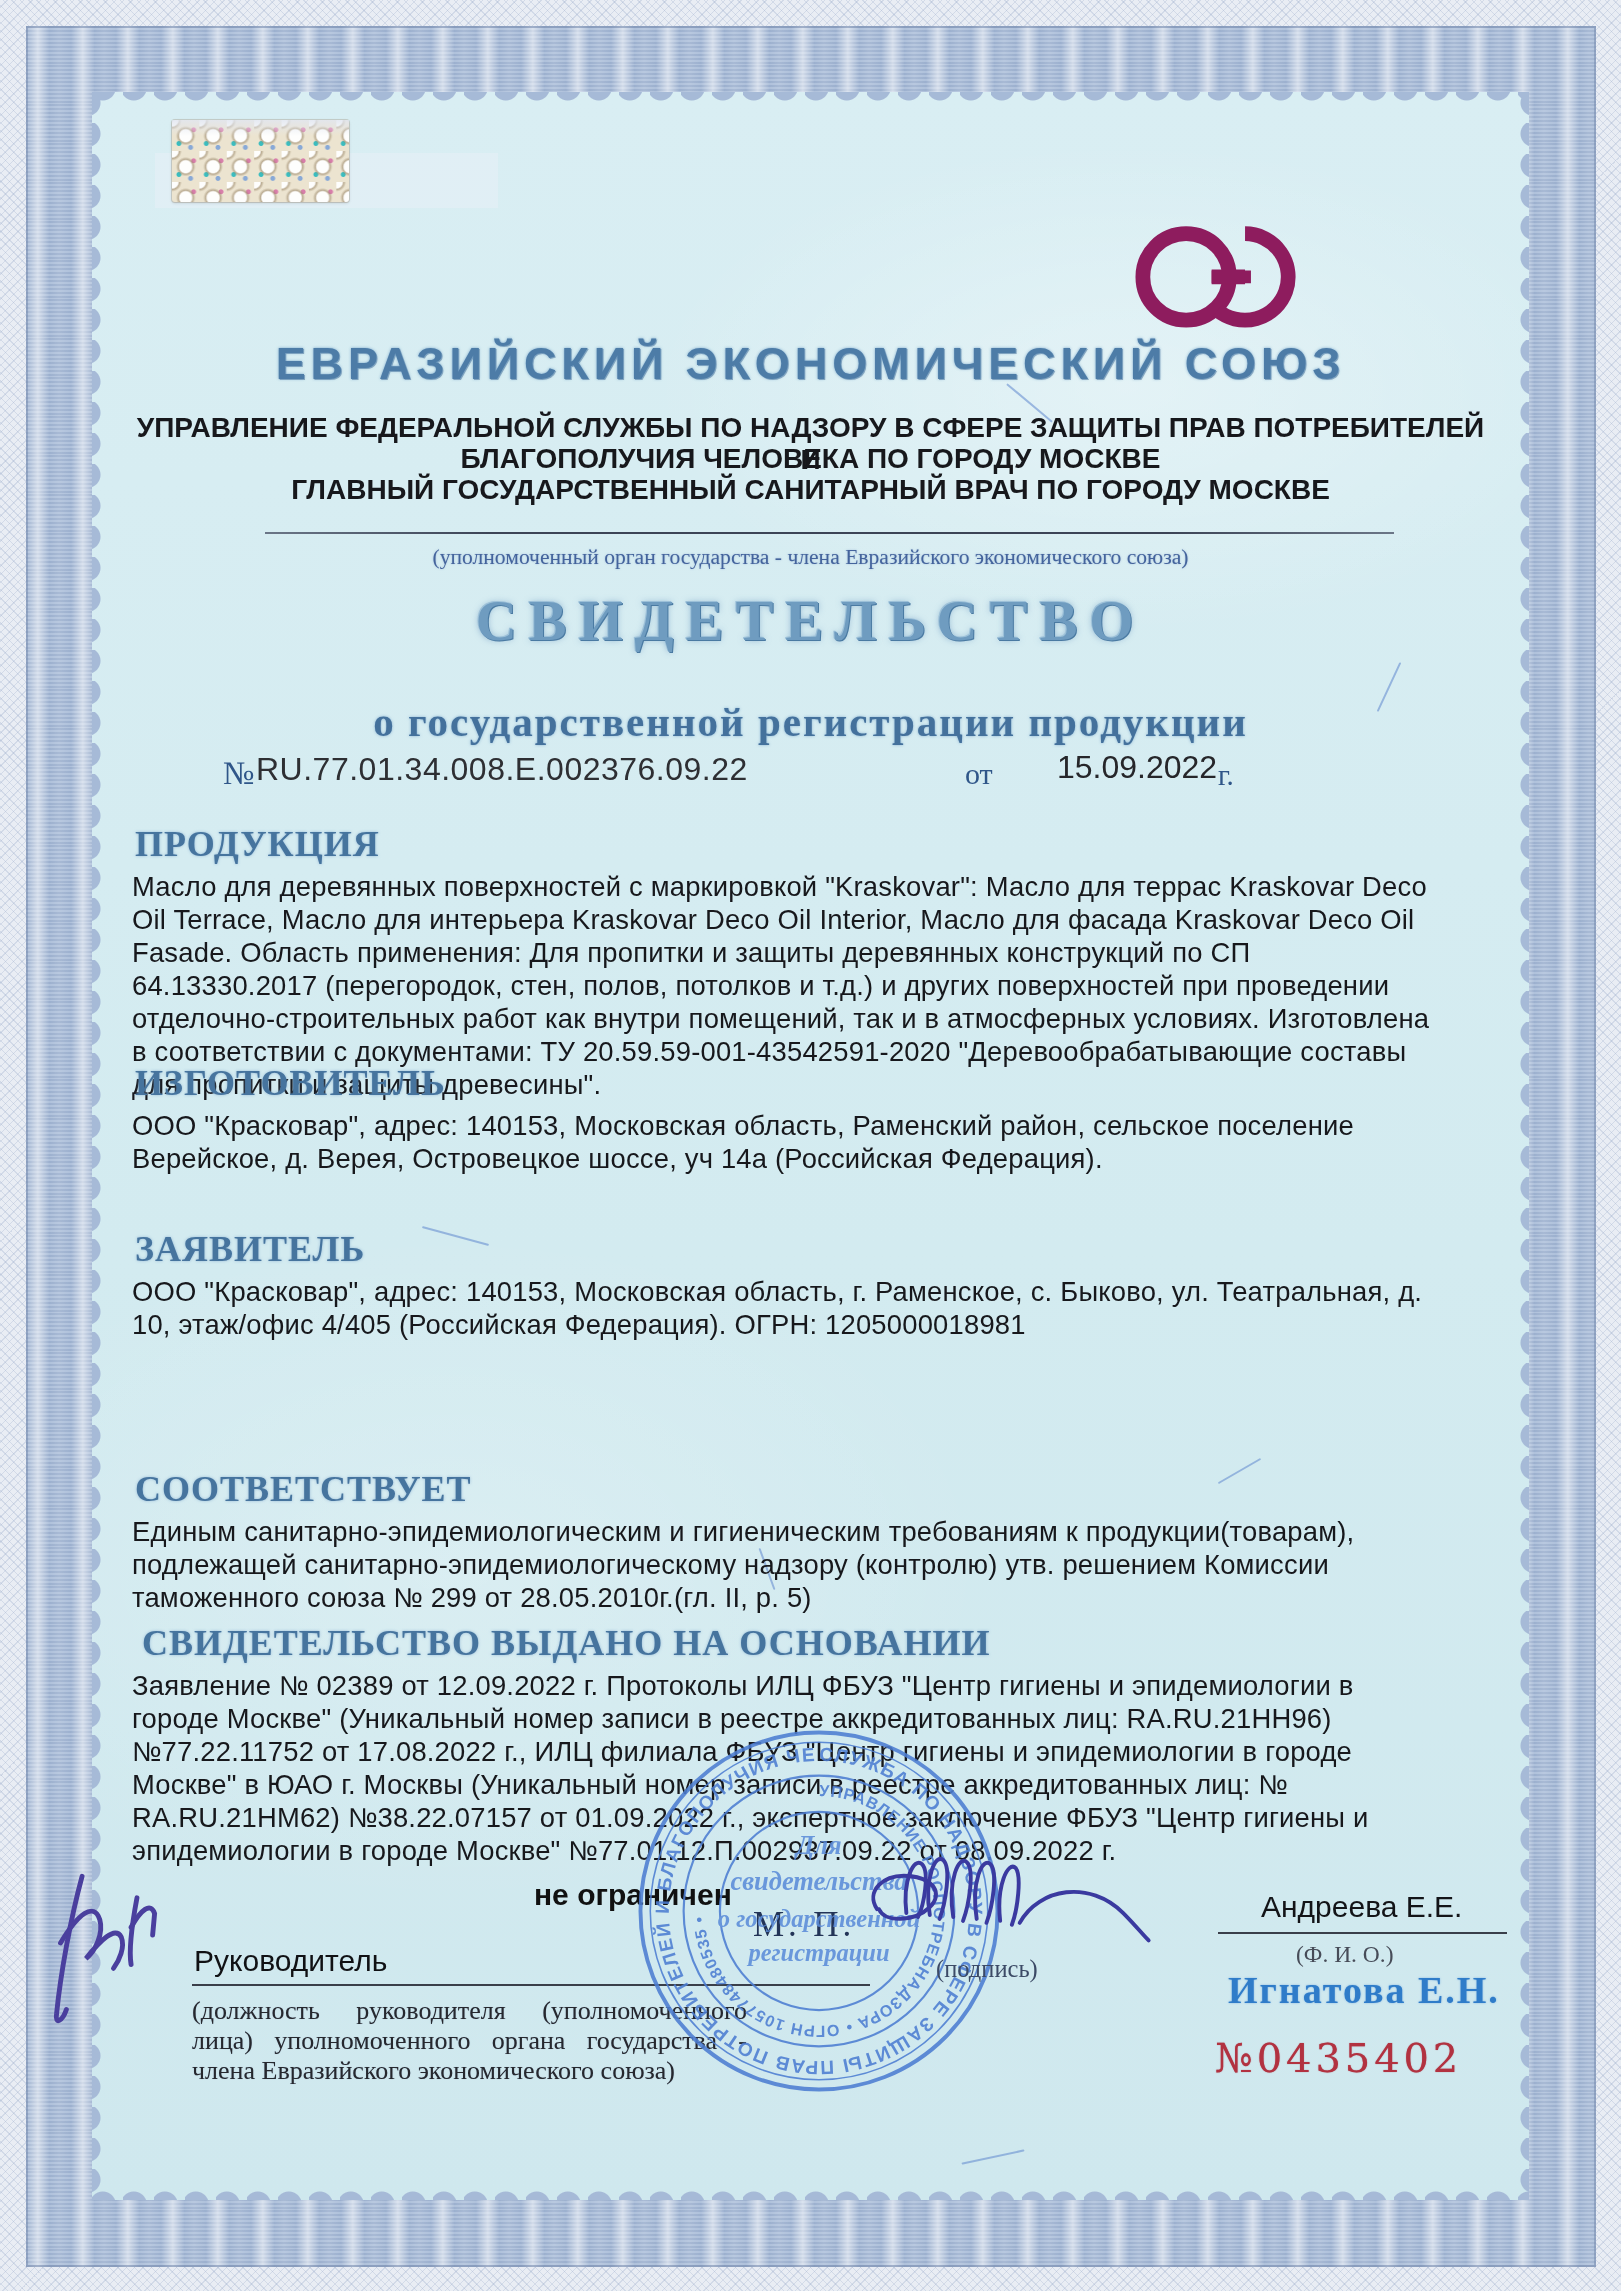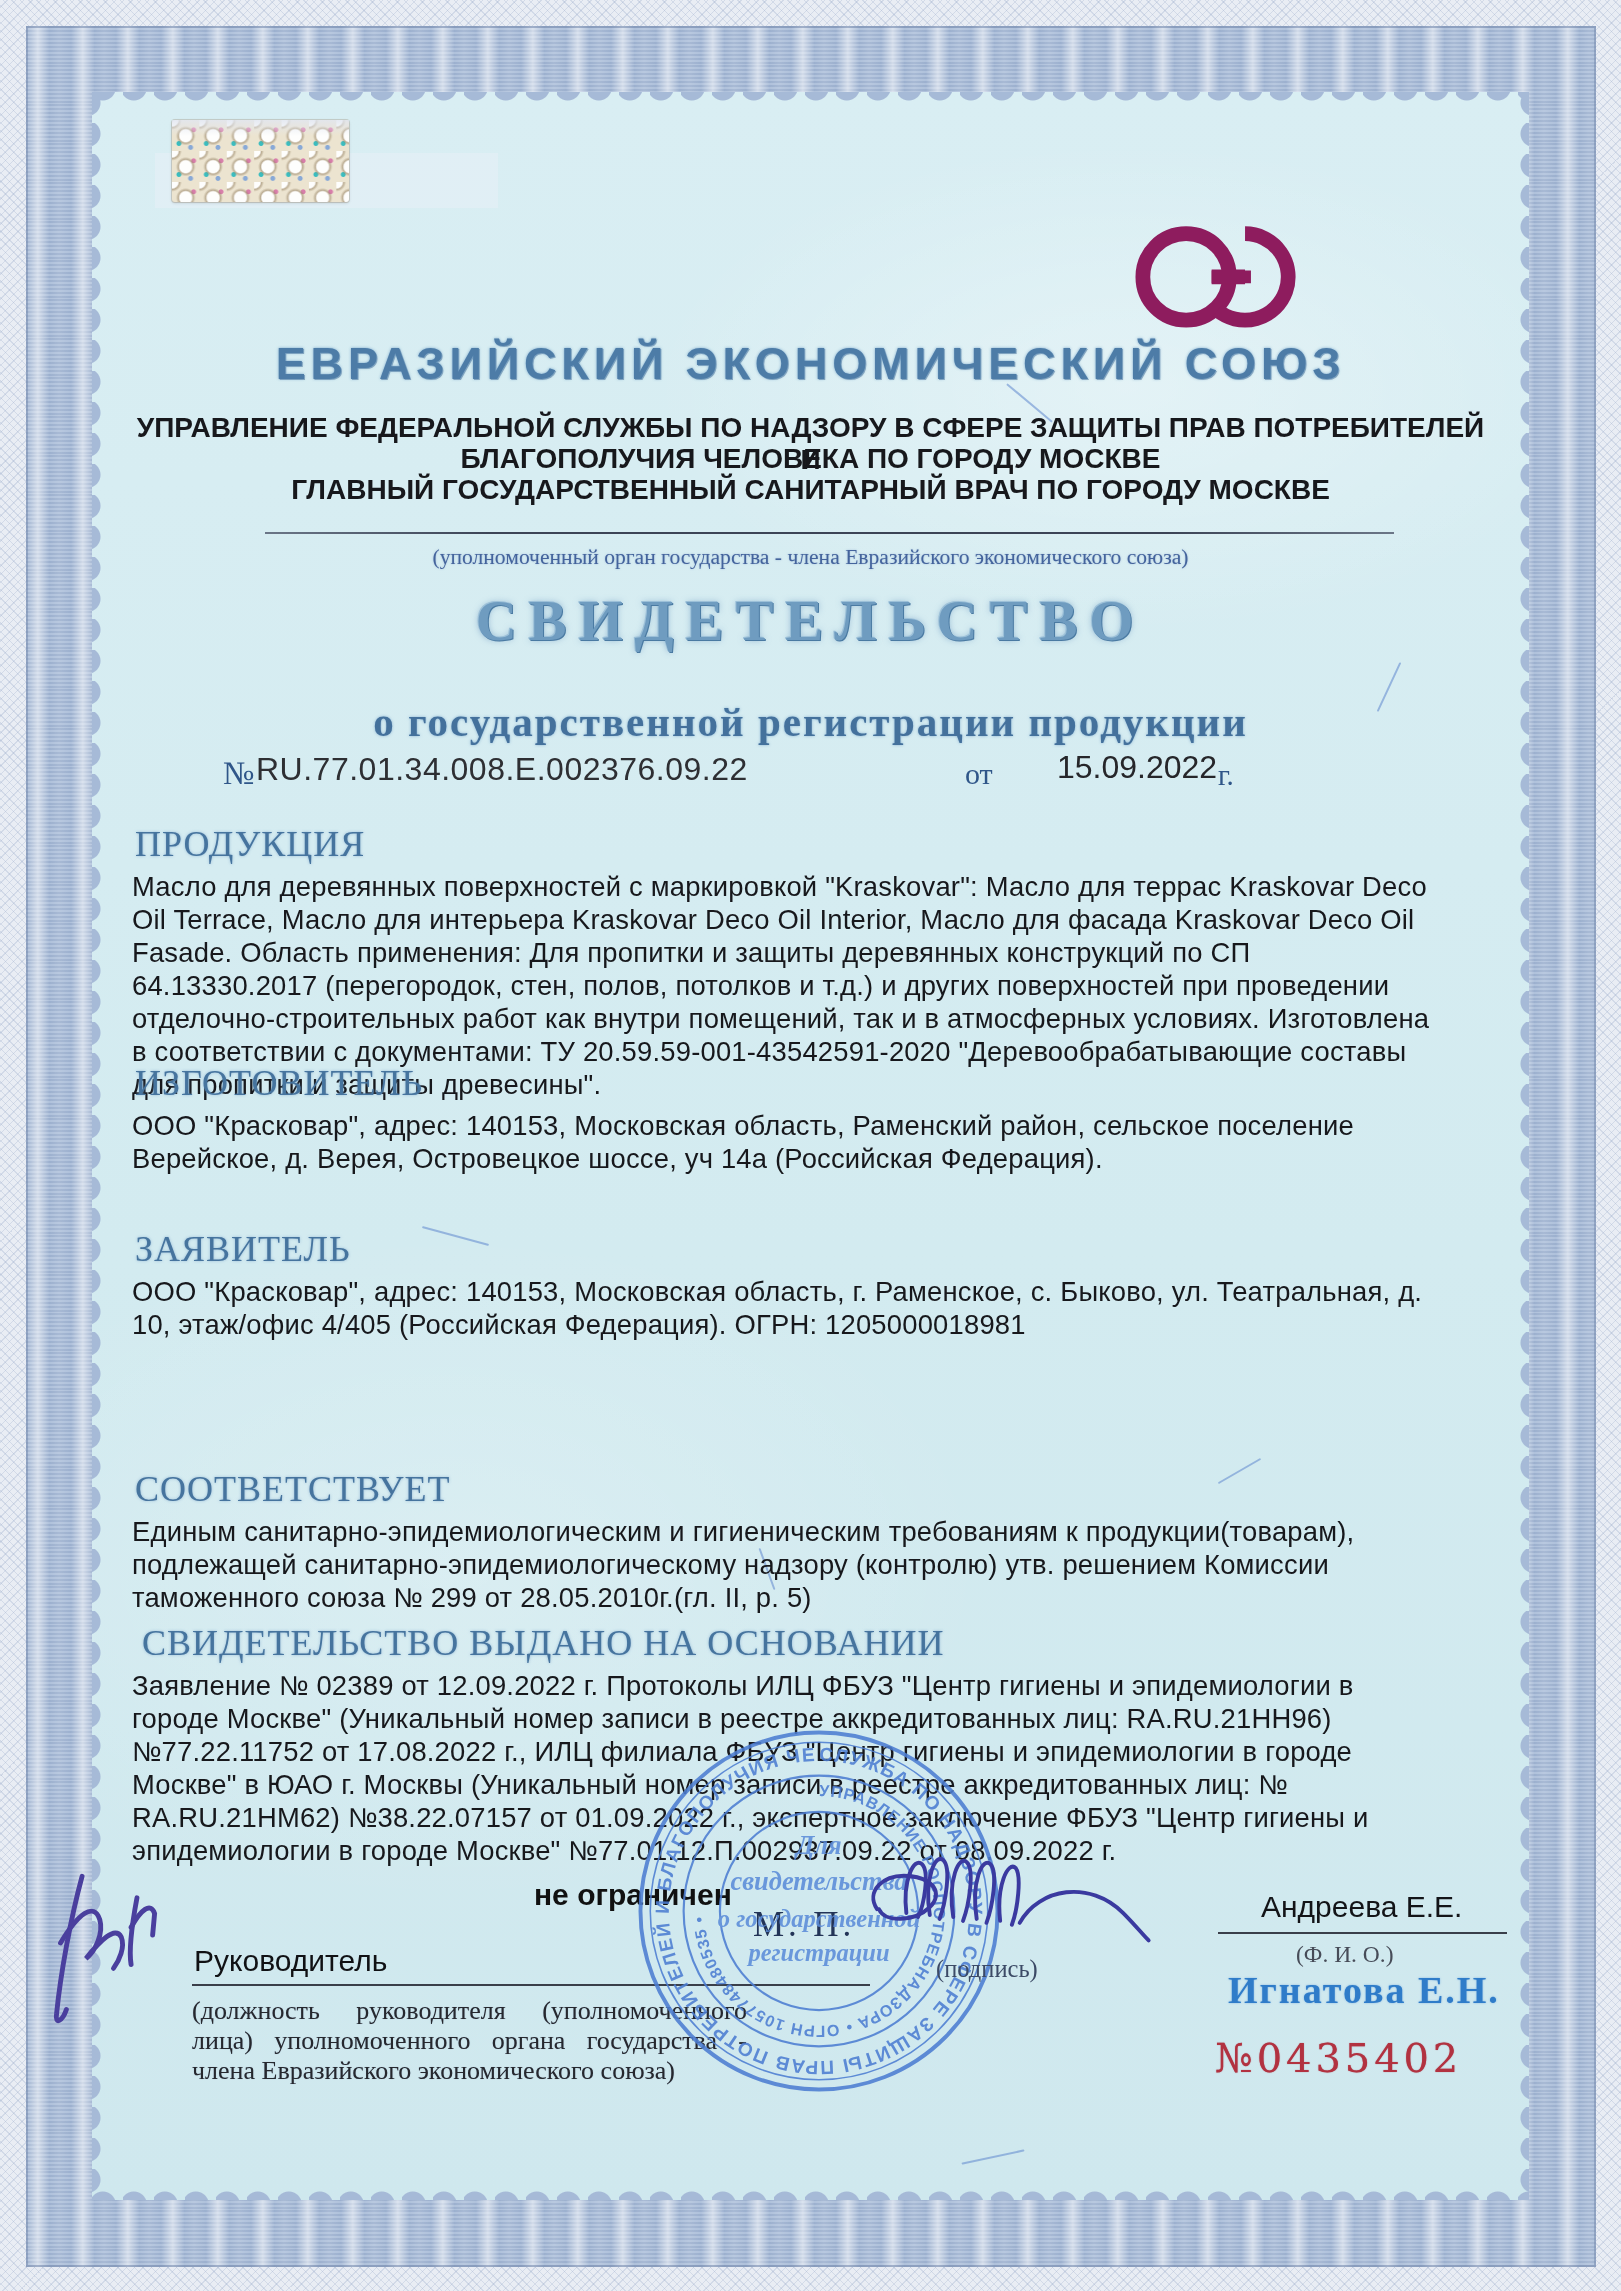--- a/index.html
+++ b/index.html
@@ -91,21 +91,21 @@
     text-shadow:0 0 2.9px rgba(100,150,195,.7);
   }
   .num-label{left:223px;top:755px;font-family:"Liberation Serif",serif;font-size:33px;color:#2f5689;}
   .num-value{left:256px;top:751px;font-size:32px;color:#2e2f33;letter-spacing:0.5px;}
   .of-label{left:965px;top:757px;font-family:"Liberation Serif",serif;font-size:30px;color:#2f5689;}
   .date-value{left:1057px;top:749px;font-size:32px;color:#26262a;}
   .year-label{left:1218px;top:759px;font-family:"Liberation Serif",serif;font-size:29px;color:#2f5689;}
 
   
   .sec-head{
-    font-family:"Liberation Serif",serif;font-weight:normal;font-size:36px;color:#46749e;letter-spacing:1px;
+    font-family:"Liberation Serif",serif;font-weight:bold;font-size:36px;color:#46749e;letter-spacing:1px;
     text-shadow:0 0 2.9px rgba(110,155,200,.65);
   }
   .body-text{
     width:1304px;font-size:27.4px;line-height:33px;color:#17181c;letter-spacing:0.2px;
   }
   .validity-value{left:534px;top:1878px;font-size:30px;color:#111;font-weight:bold;}
 
   
   .ruk-label{left:194px;top:1944px;font-size:30px;color:#101114;}
   .ruk-line{left:192px;top:1984px;width:678px;height:2px;background:#3a3f4a;}

